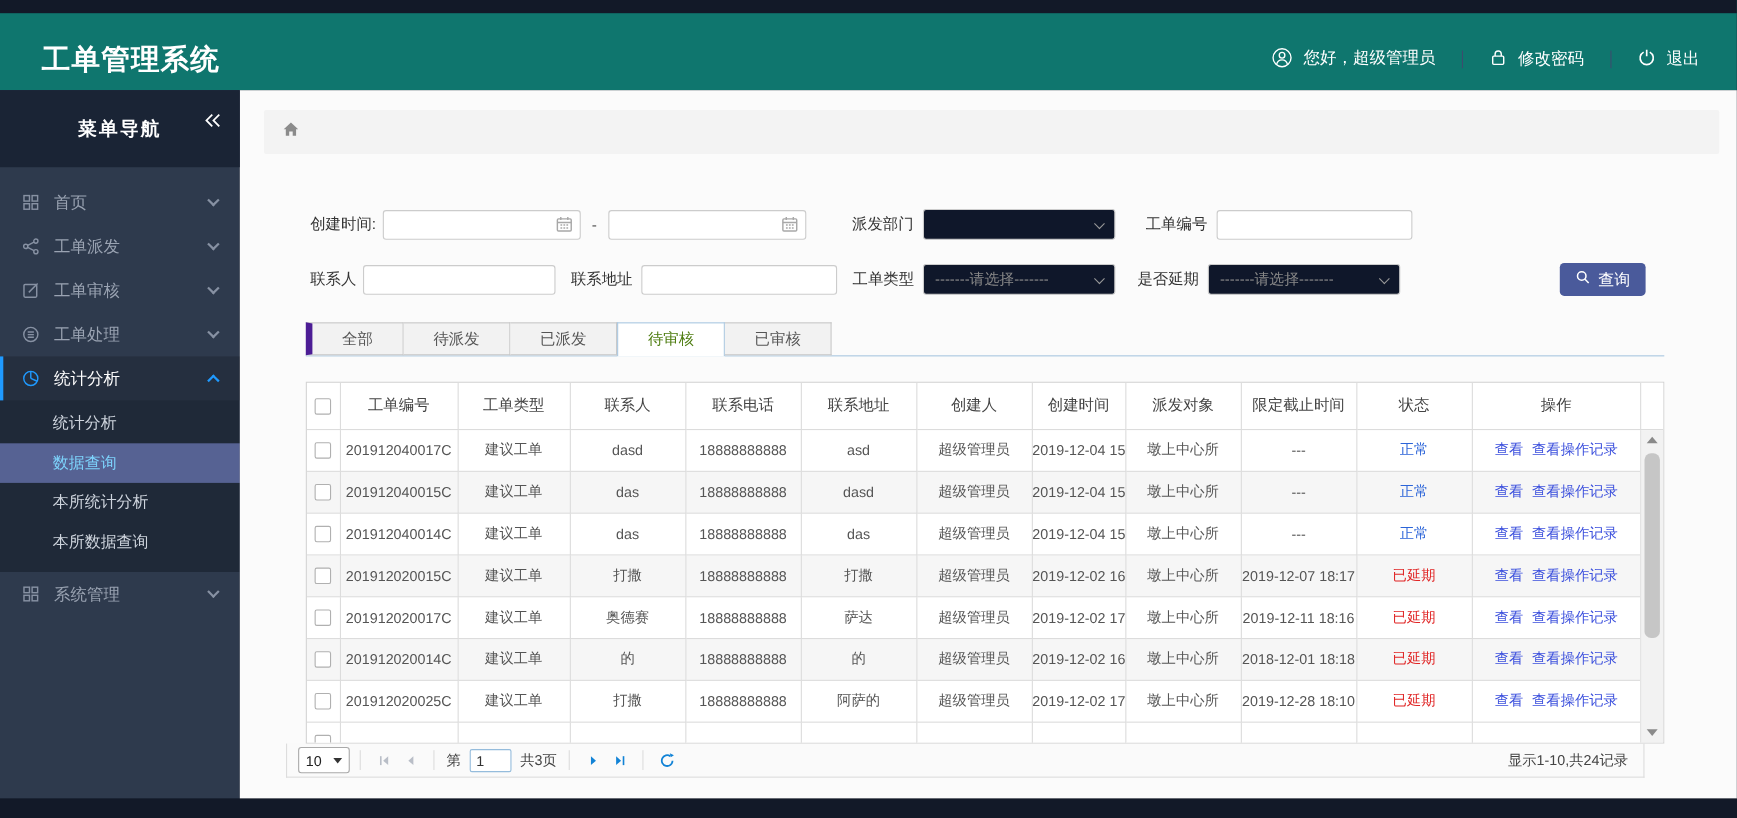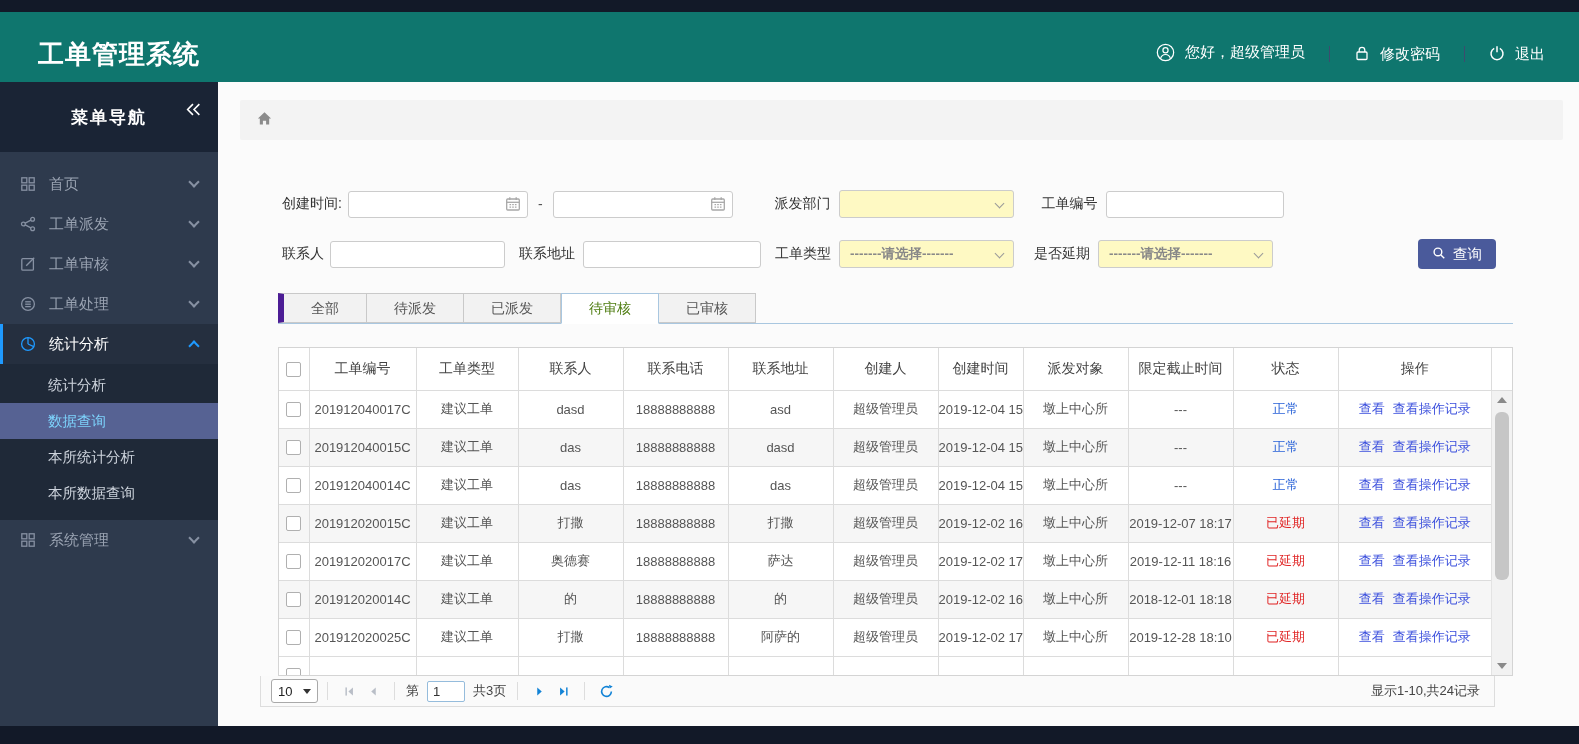--- a/index.html
+++ b/index.html
@@ -43,21 +43,21 @@
   
   .filters { display:flex; align-items:center; font-size:14px; color:#333; padding-left:42px; }
   .filters.row1 { margin-top:50px; }
   .filters.row2 { margin-top:21px; padding-right:67px; }
   .flabel { white-space:nowrap; }
   input.text { height:27px; width:178px; border:1px solid #ccc; border-radius:3px; background:#fff; padding:0 8px; font-size:13px; color:#444; outline:none; font-family:inherit; }
   .date-wrap { position:relative; margin-left:6px; }
   .date-wrap input { width:180px; padding-right:30px; }
   .cal { position:absolute; right:7px; top:5px; cursor:pointer; }
   .dash { margin:0 10px; color:#555; }
-  .selectbox { width:175px; height:28px; border:1px solid #ccc; border-radius:3px; background:#fef9c3; display:flex; align-items:center; padding:0 24px 0 10px; position:relative; color:#888; font-size:13.5px; cursor:pointer; white-space:nowrap; overflow:hidden;font-weight:bold; }
+  .selectbox { width:175px; height:28px; border:1px solid #ccc; border-radius:3px; background:#0f172a; display:flex; align-items:center; padding:0 24px 0 10px; position:relative; color:#888; font-size:13.5px; cursor:pointer; white-space:nowrap; overflow:hidden; }
   .selectbox .caret { position:absolute; right:10px; top:9px; width:7px; height:7px; border-right:1.6px solid #999; border-bottom:1.6px solid #999; transform:rotate(45deg); }
   .ml6{margin-left:6px} .ml8{margin-left:8px} .ml14{margin-left:14px} .ml20{margin-left:20px} .ml28{margin-left:28px} .ml42{margin-left:42px}
   .search-btn { margin-left:auto; width:78px; height:30px; background:#4a5a9b; border:none; border-radius:4px; color:#fff; font-size:14.5px; display:flex; align-items:center; justify-content:center; gap:7px; cursor:pointer; font-family:inherit; }
 
   
   .tabs { margin:24px 0 0 38px; width:1235px; display:flex; border-bottom:1px solid #a9c7e0; height:31px; }
   .tab { height:30px; line-height:29px; padding:0 27px; background:#f2f2f2; border:1px solid #c9c9c9; border-left:none; color:#555; font-size:14px; cursor:pointer; }
   .tab:first-child { border-left:6px solid #4c1d95; }
   .tab.active { background:#fff; color:#0a85d9; border:1px solid #a9c7e0; border-bottom:1px solid #fff; height:31px; margin-bottom:-1px; }
 

